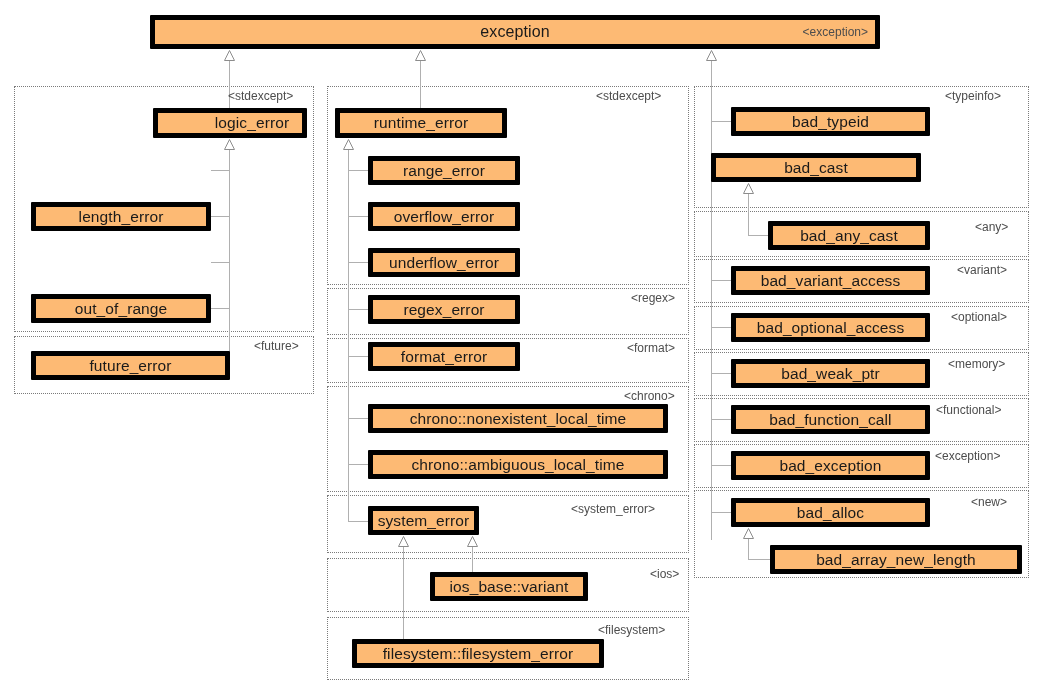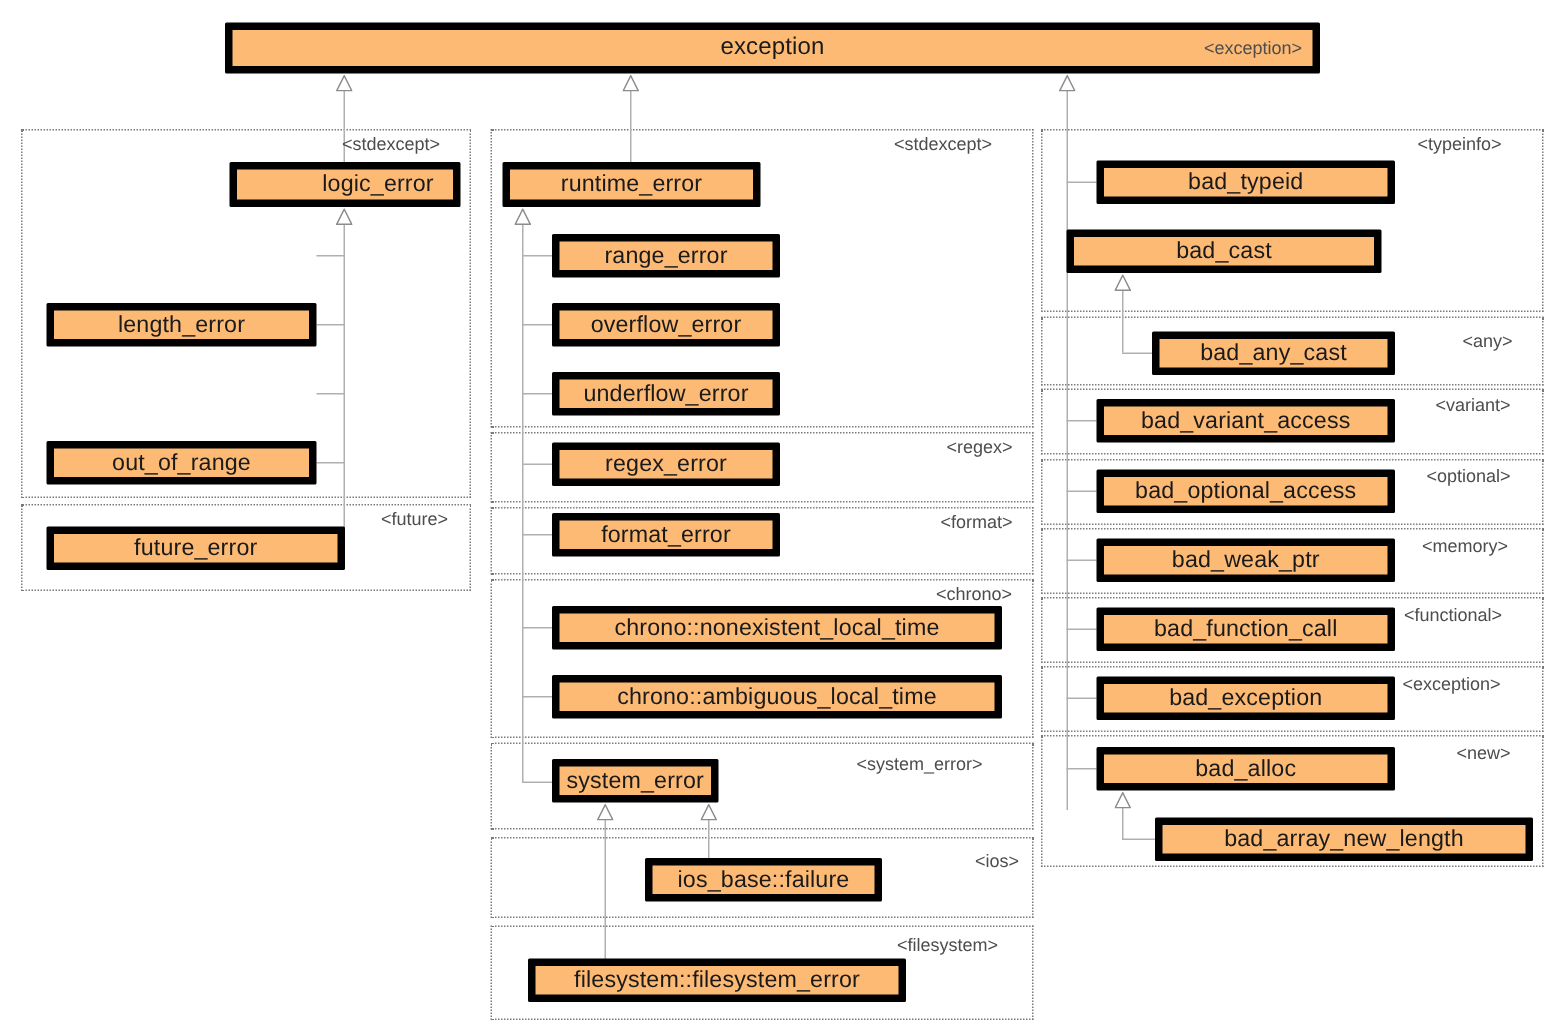--- a/index.html
+++ b/index.html
@@ -222,21 +222,21 @@
   <div class="ln v" style="left:403px;top:546px;height:94px;"></div>
 
   <div class="tri" style="left:467px;top:536px;">
     <svg viewBox="0 0 11 11">
         <polygon points="5.5,0.5 10.5,10.5 0.5,10.5" fill="#ffffff" stroke="#8c8c8c" stroke-width="1"></polygon>
       </svg>
   </div>
   <div class="ln v" style="left:472px;top:546px;height:27px;"></div>
 
   <div class="node" style="left:430px;top:572px;width:158px;height:29px;">
-    <span>ios_base::failure</span>
+    <span>ios_base::variant</span>
   </div>
 
   <div class="node" style="left:352px;top:639px;width:252px;height:29px;">
     <span>filesystem::filesystem_error</span>
   </div>
 
   <div class="pkg" style="left:694px;top:86px;width:335px;height:122px;"></div>
   <div class="pkg-label" style="left:945px;top:90px;">&lt;typeinfo&gt;</div>
 
   <div class="pkg" style="left:694px;top:211px;width:335px;height:46px;"></div>

